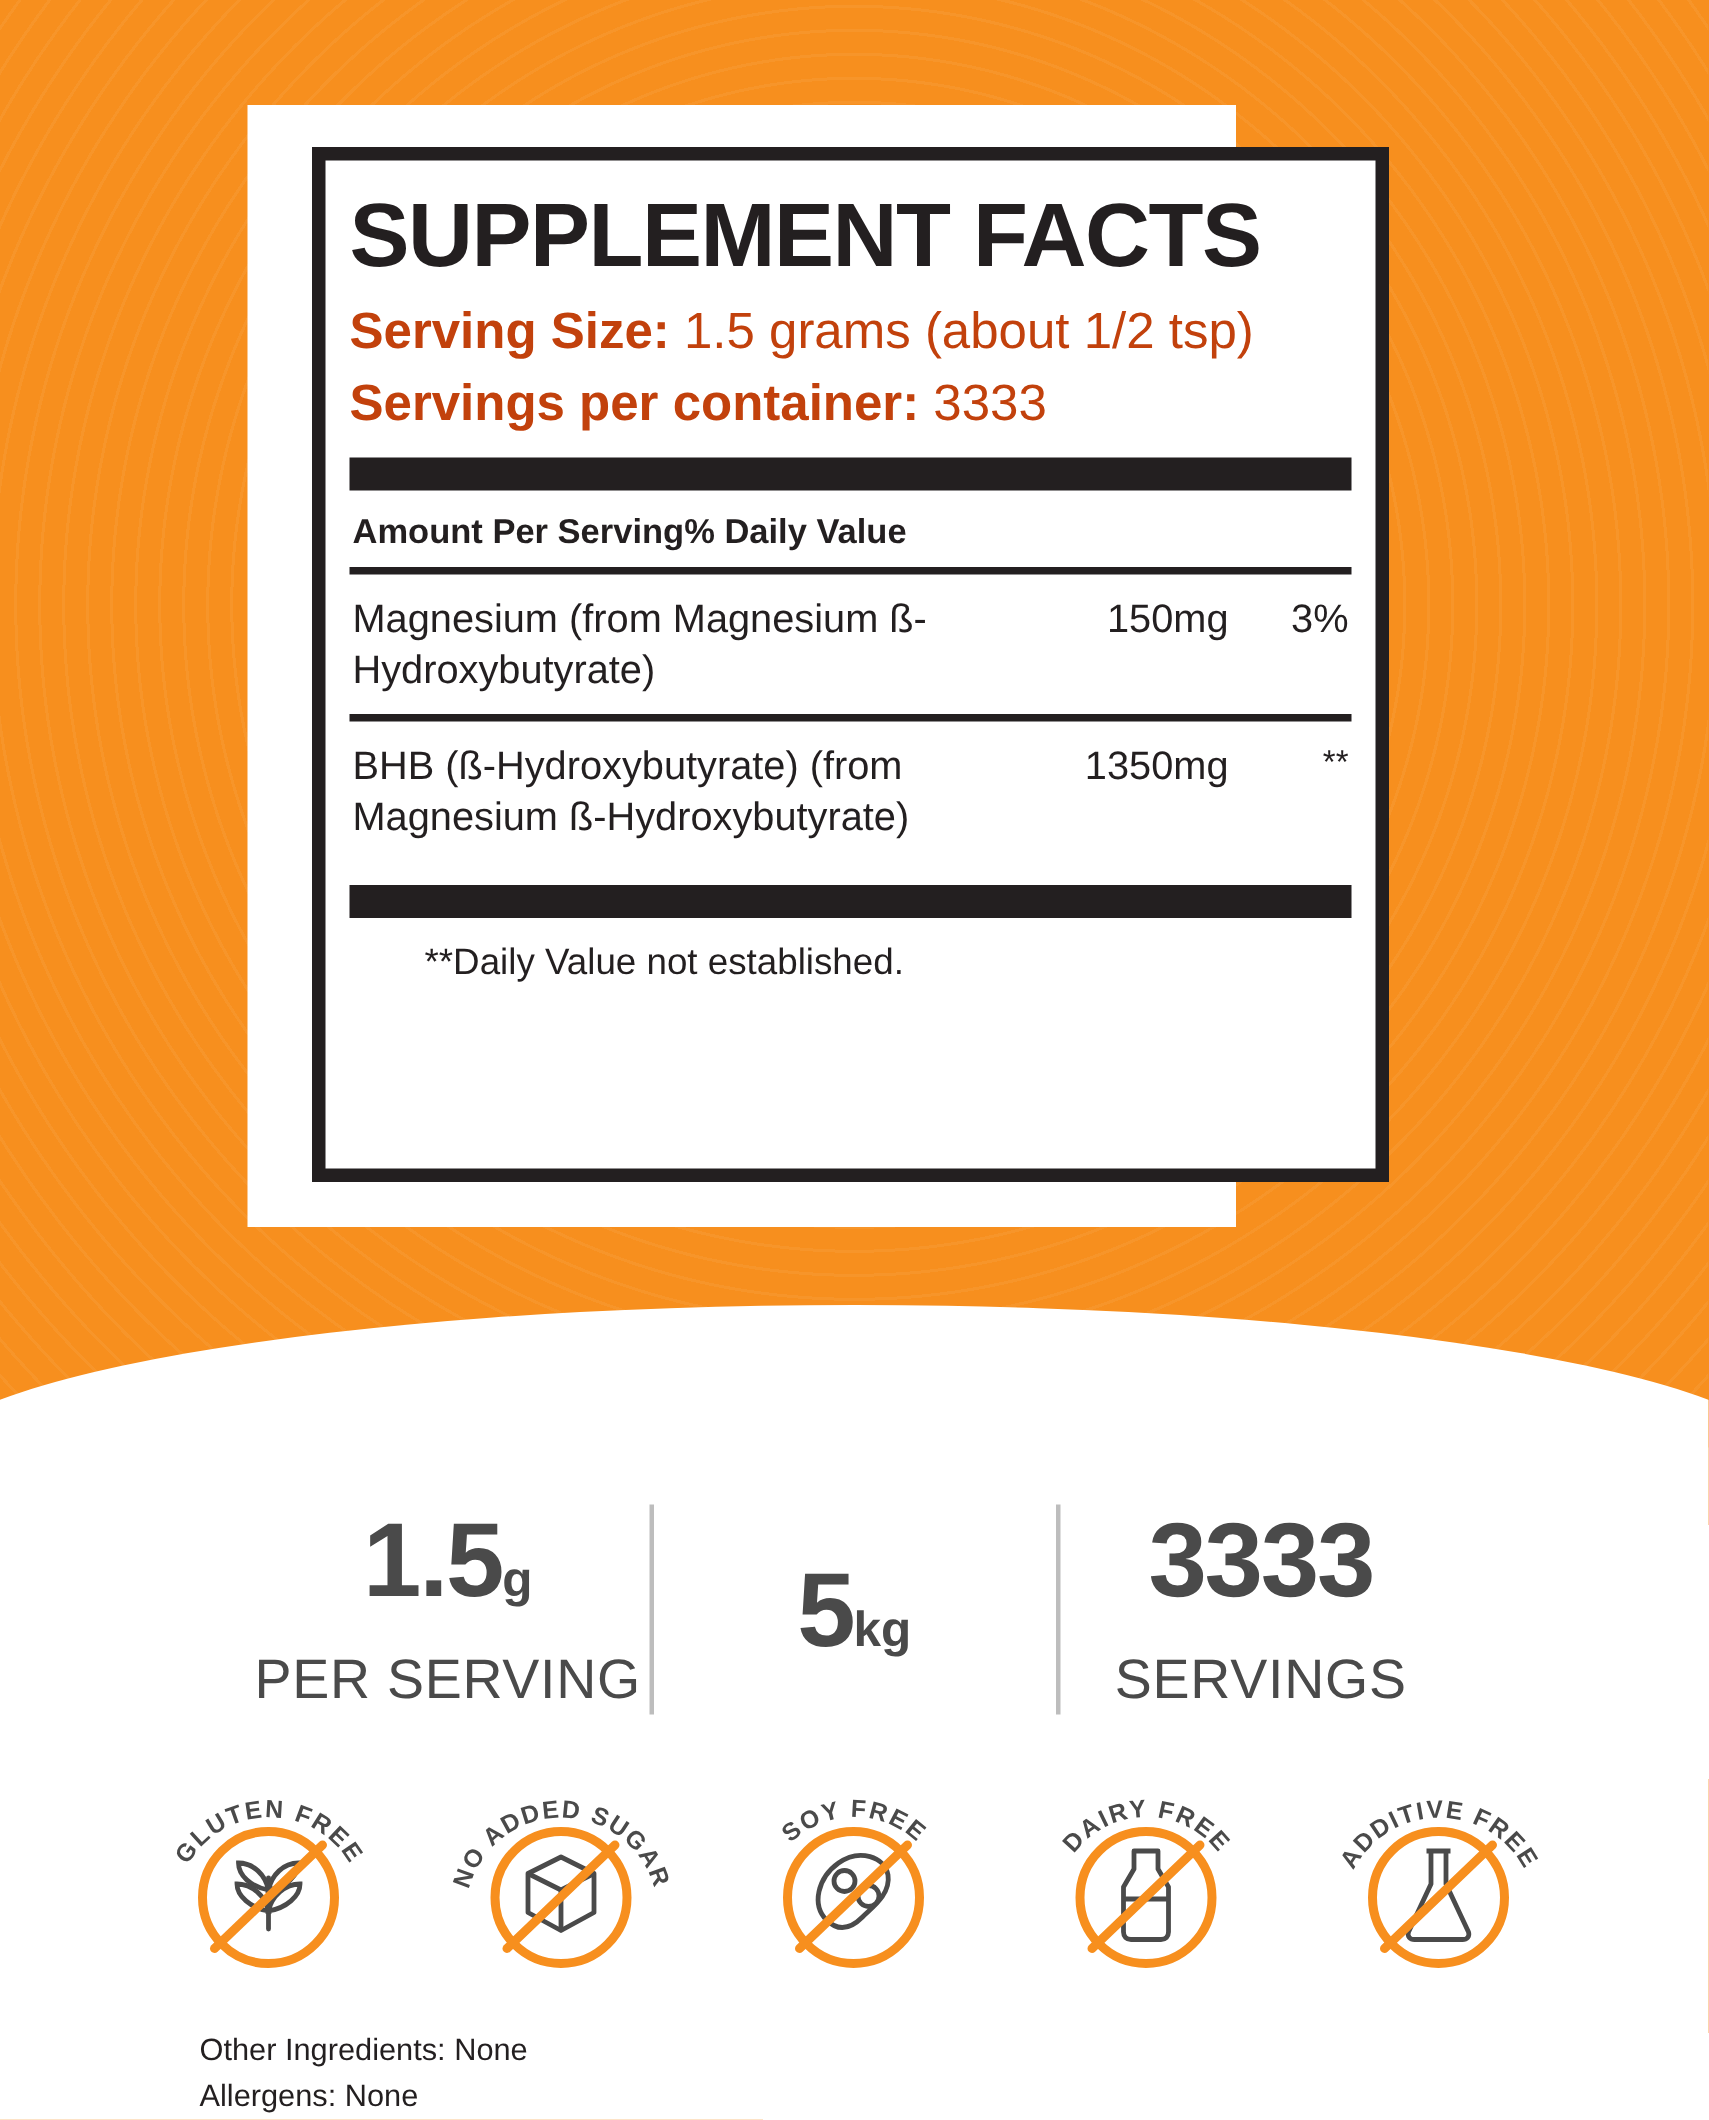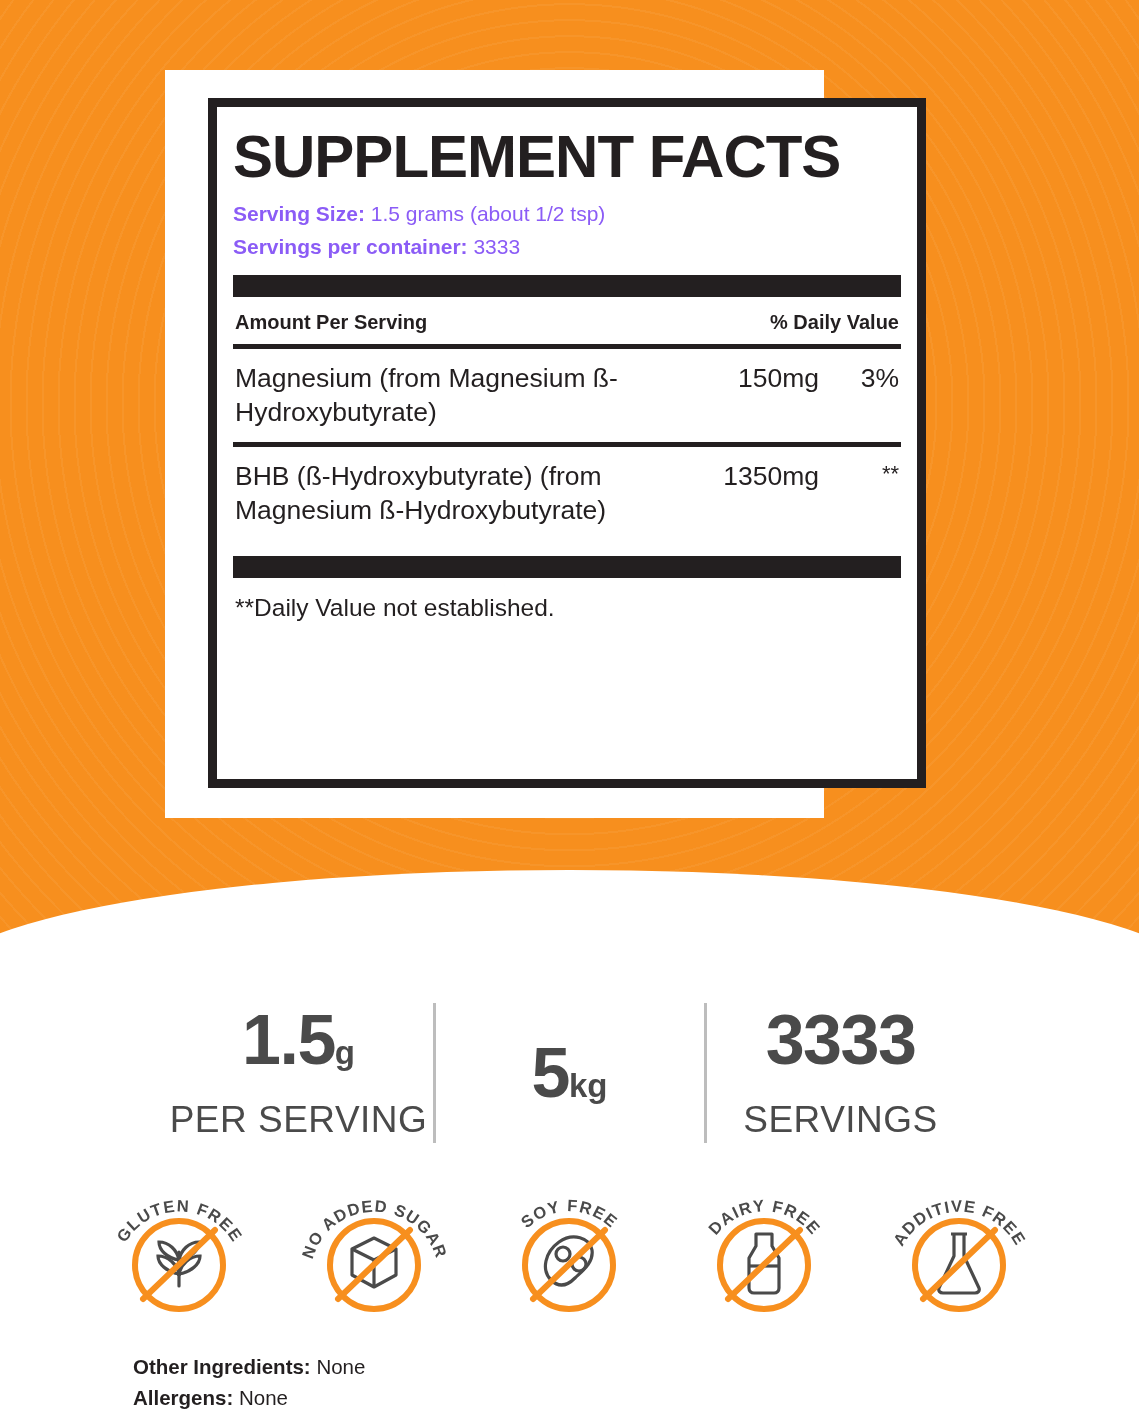--- a/index.html
+++ b/index.html
@@ -62,40 +62,39 @@
   #sf-title {
     font-size: 60px;
     font-weight: bold;
     letter-spacing: -1px;
     color: #231f20;
     line-height: 1.05;
     margin: 8px 0 14px 0;
     white-space: nowrap;
   }
   .sf-line {
-    font-size: 21px;
-    color: #8b5cf6;
+    font-size: 34px;
+    color: #c2410c;
     margin: 0 0 9px 0;
     white-space: nowrap;
   }
   .sf-line b { font-weight: bold; }
   .bar-thick {
     height: 22px;
     background: #231f20;
     margin: 16px 0 0 0;
   }
   .bar-thin {
     height: 5px;
     background: #231f20;
   }
   #row-head {
     display: flex;
-    justify-content: space-between;
     align-items: baseline;
-    font-size: 20px;
+    font-size: 23px;
     font-weight: bold;
     color: #231f20;
     padding: 14px 2px 10px 2px;
   }
   .nutrient-row {
     display: flex;
     justify-content: center;
     align-items: flex-start;
     font-size: 26.5px;
     color: #231f20;
@@ -103,20 +102,21 @@
     line-height: 1.28;
   }
   .nutrient-name { flex: 1 1 auto; padding-right: 6px; }
   .nutrient-amt { white-space: nowrap; padding-right: 18px; }
   .nutrient-dv  { white-space: nowrap; min-width: 62px; text-align: right; }
   .dv-star { font-size: 22px; vertical-align: top; }
   #footnote {
     font-size: 24.5px;
     color: #231f20;
     padding: 16px 2px 0 2px;
+    margin-left: 48px;
   }
 
   
   #stats {
     position: absolute;
     left: 0; top: 985px;
     width: 1139px;
     height: 175px;
     display: flex;
     justify-content: center;
@@ -167,21 +167,21 @@
 
   
   #bottom-text {
     position: absolute;
     left: 133px;
     top: 1352px;
     font-size: 20.5px;
     color: #231f20;
     line-height: 1.5;
   }
-  #bottom-text b { font-weight: bold; }
+  #bottom-text b { font-weight: normal; }
 </style>
 </head>
 <body>
 
 <div id="orange-bg"></div>
 <div id="white-panel-fill"></div>
 <div id="white-panel"></div>
 
 <div id="sf-card">
   <div id="sf-inner">

